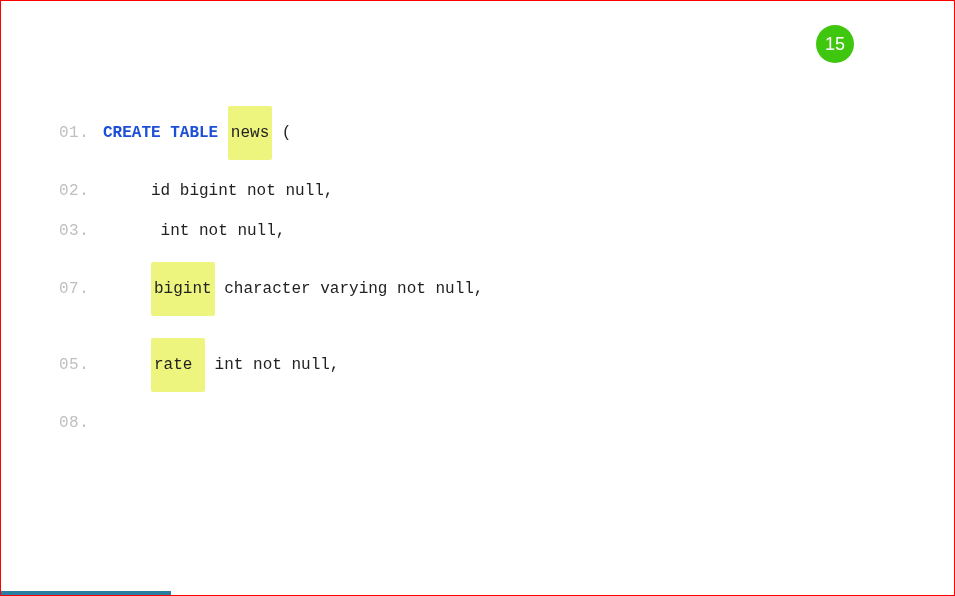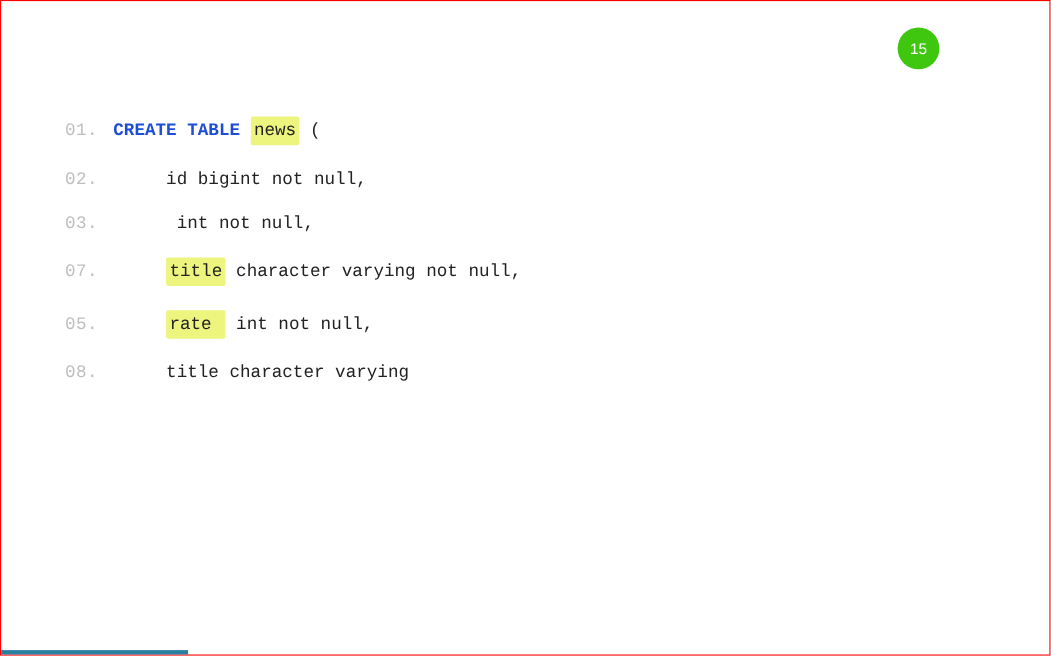--- a/index.html
+++ b/index.html
@@ -27,21 +27,21 @@
       right: 100px;
       width: 38px;
       height: 38px;
       border-radius: 50%;
       background: #3fc60f;
       color: #fff;
       display: flex;
       align-items: center;
       justify-content: center;
       font-family: Arial, sans-serif;
-      font-size: 14px;
+      font-size: 18px;
       font-weight: normal;
     }
     .code-block {
       position: absolute;
       top: 105px;
       left: 58px;
       font-size: 16px;
     }
     .code-line {
       display: flex;
@@ -56,21 +56,21 @@
     }
     .kw {
       color: #1d4ed8;
       font-weight: bold;
     }
     .txt {
       color: #222;
     }
     .hl {
       background: #edf57e;
-      padding: 4px 3px;
+      padding: 18px 3px;
       border-radius: 2px;
       color: #222;
     }
     .progress-bar {
       position: absolute;
       bottom: 0;
       left: 0;
       height: 4px;
       background: #2a7fa0;
     }
@@ -104,33 +104,32 @@
 
     <div class="code-line">
       <span class="line-num">03.</span>
       <span class="indent"></span>
       <span class="txt"> int not null,</span>
     </div>
 
     <div class="code-line">
       <span class="line-num">07.</span>
       <span class="indent"></span>
-      <span class="hl">title</span>
+      <span class="hl">bigint</span>
       <span class="txt"> character varying not null,</span>
     </div>
 
     <div class="code-line">
       <span class="line-num">05.</span>
       <span class="indent"></span>
       <span class="hl">rate </span>
       <span class="txt"> int not null,</span>
     </div>
 
     <div class="code-line">
       <span class="line-num">08.</span>
       <span class="indent"></span>
-      <span class="txt">title character varying</span>
     </div>
 
   </div>
 
   <div class="progress-bar" style="width:170px"></div>
 </div>
 
 </body></html>

